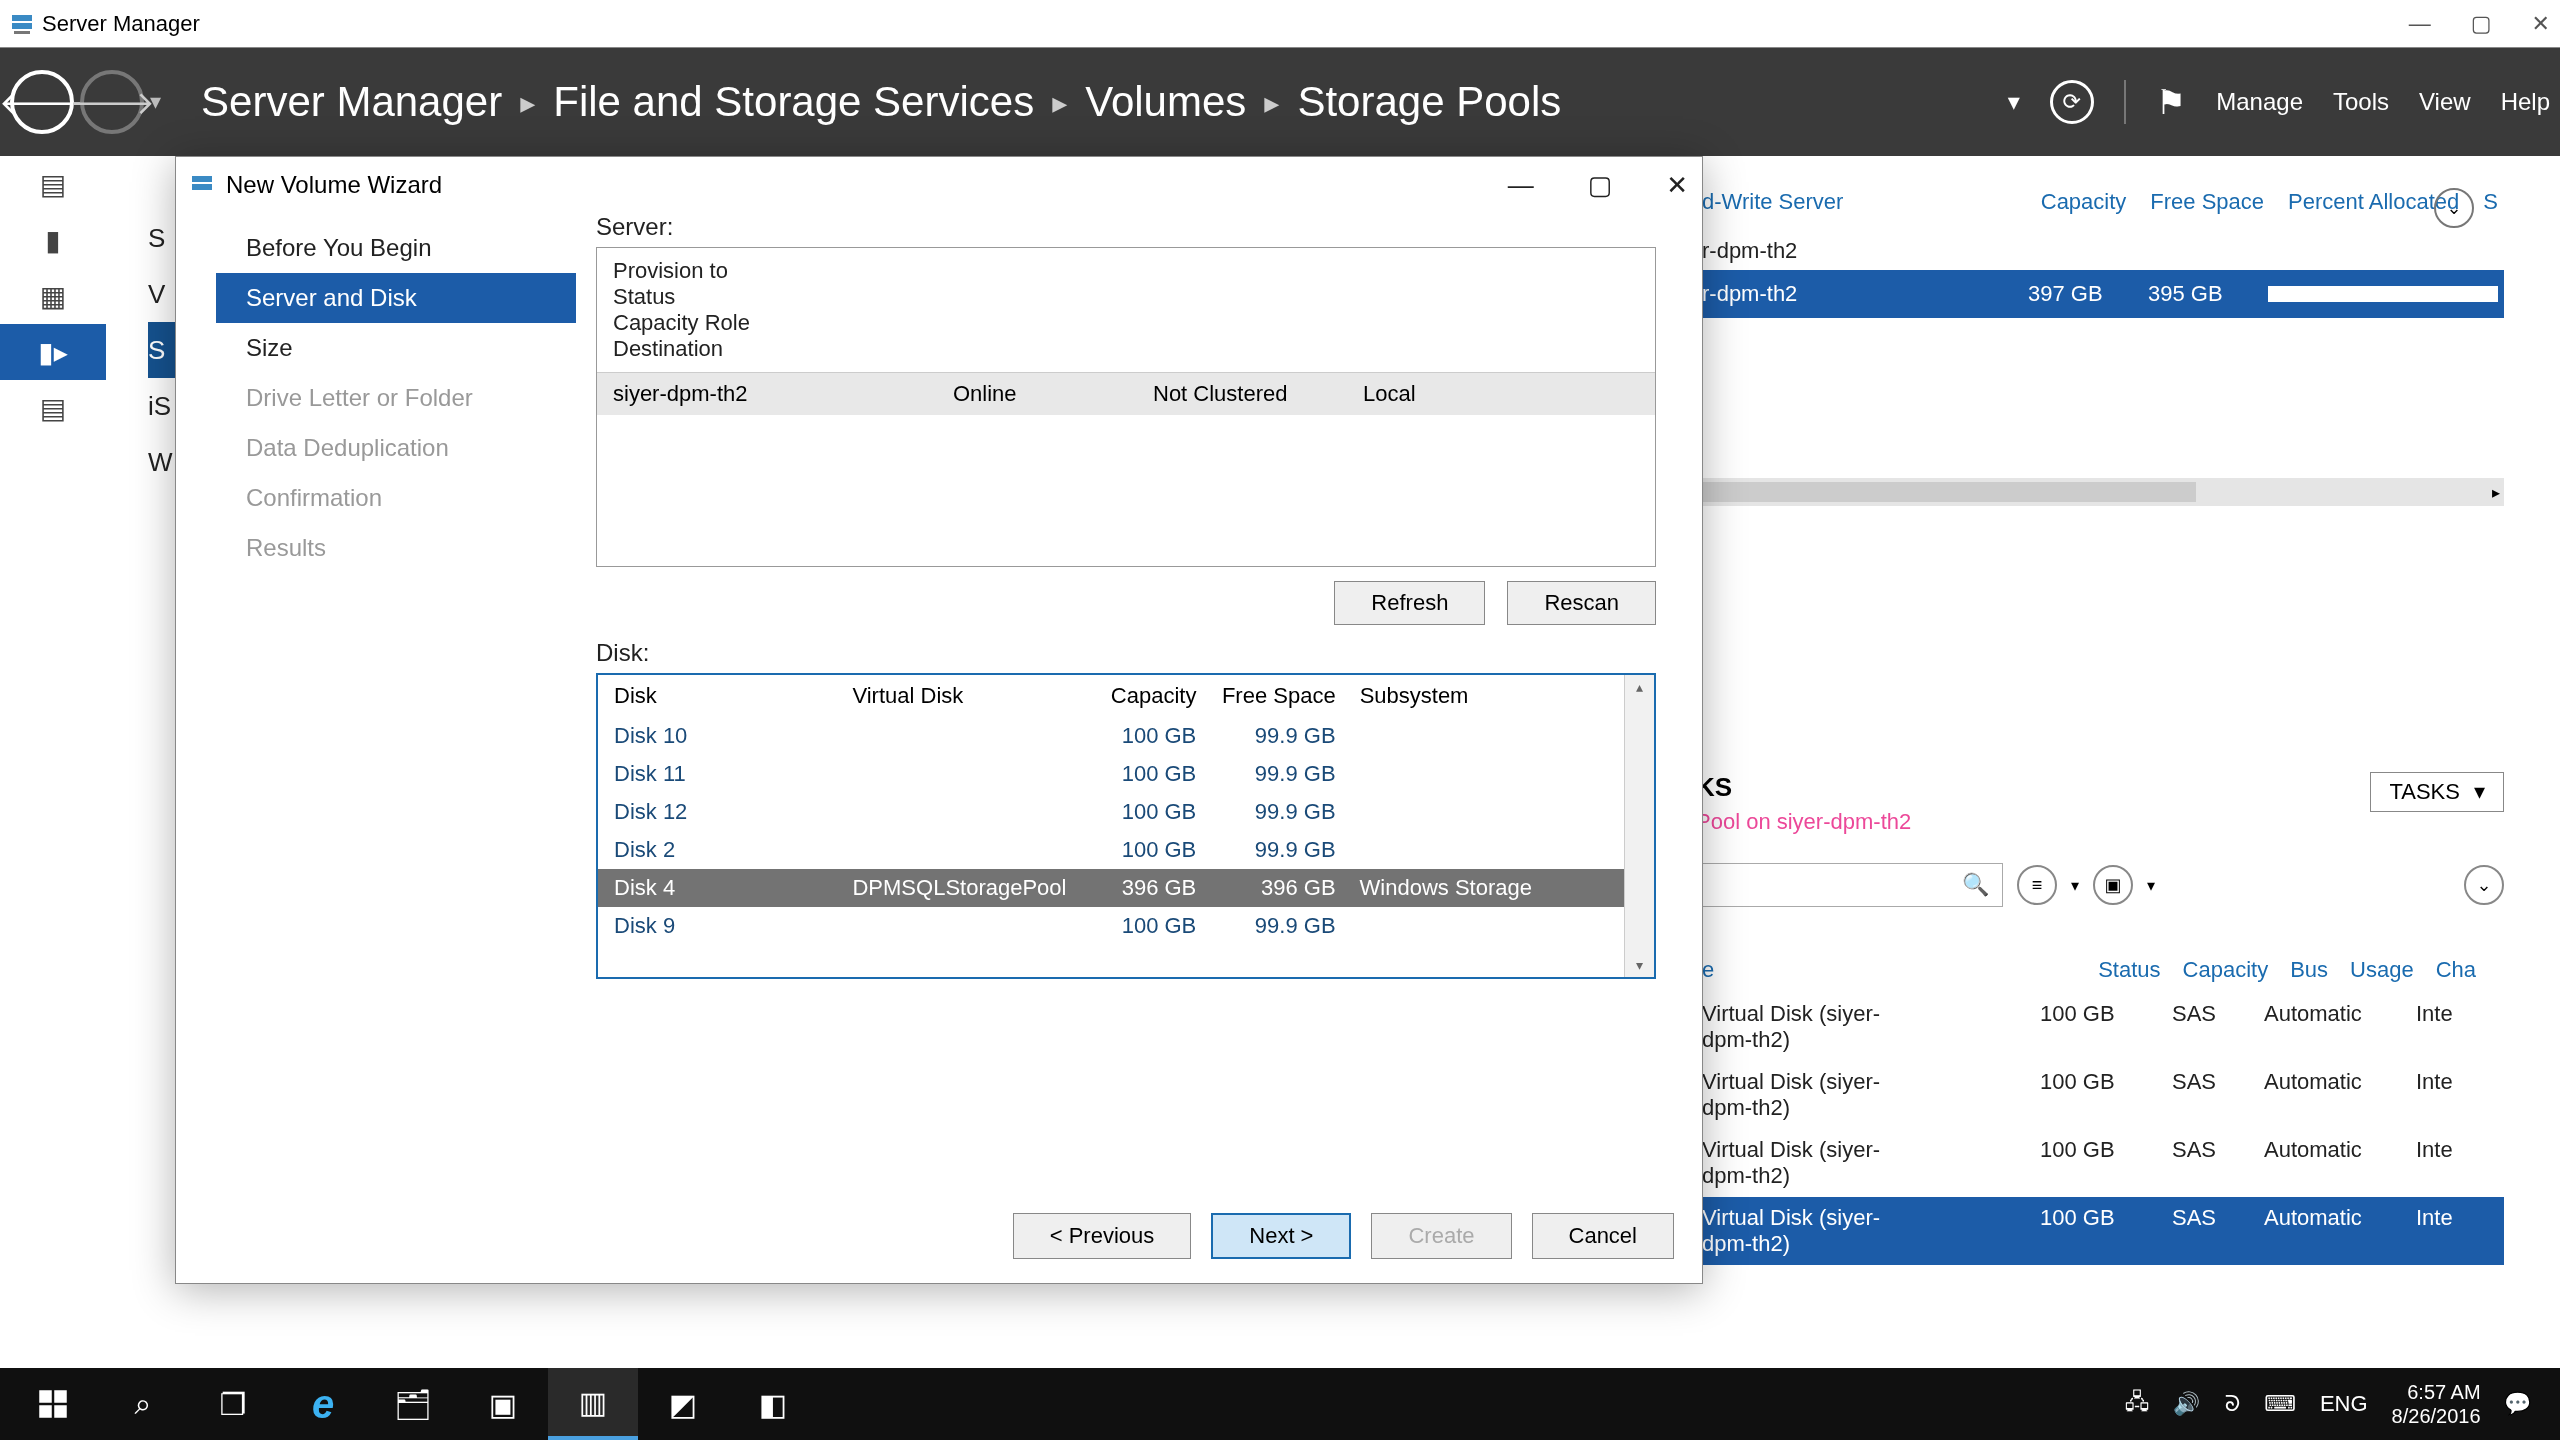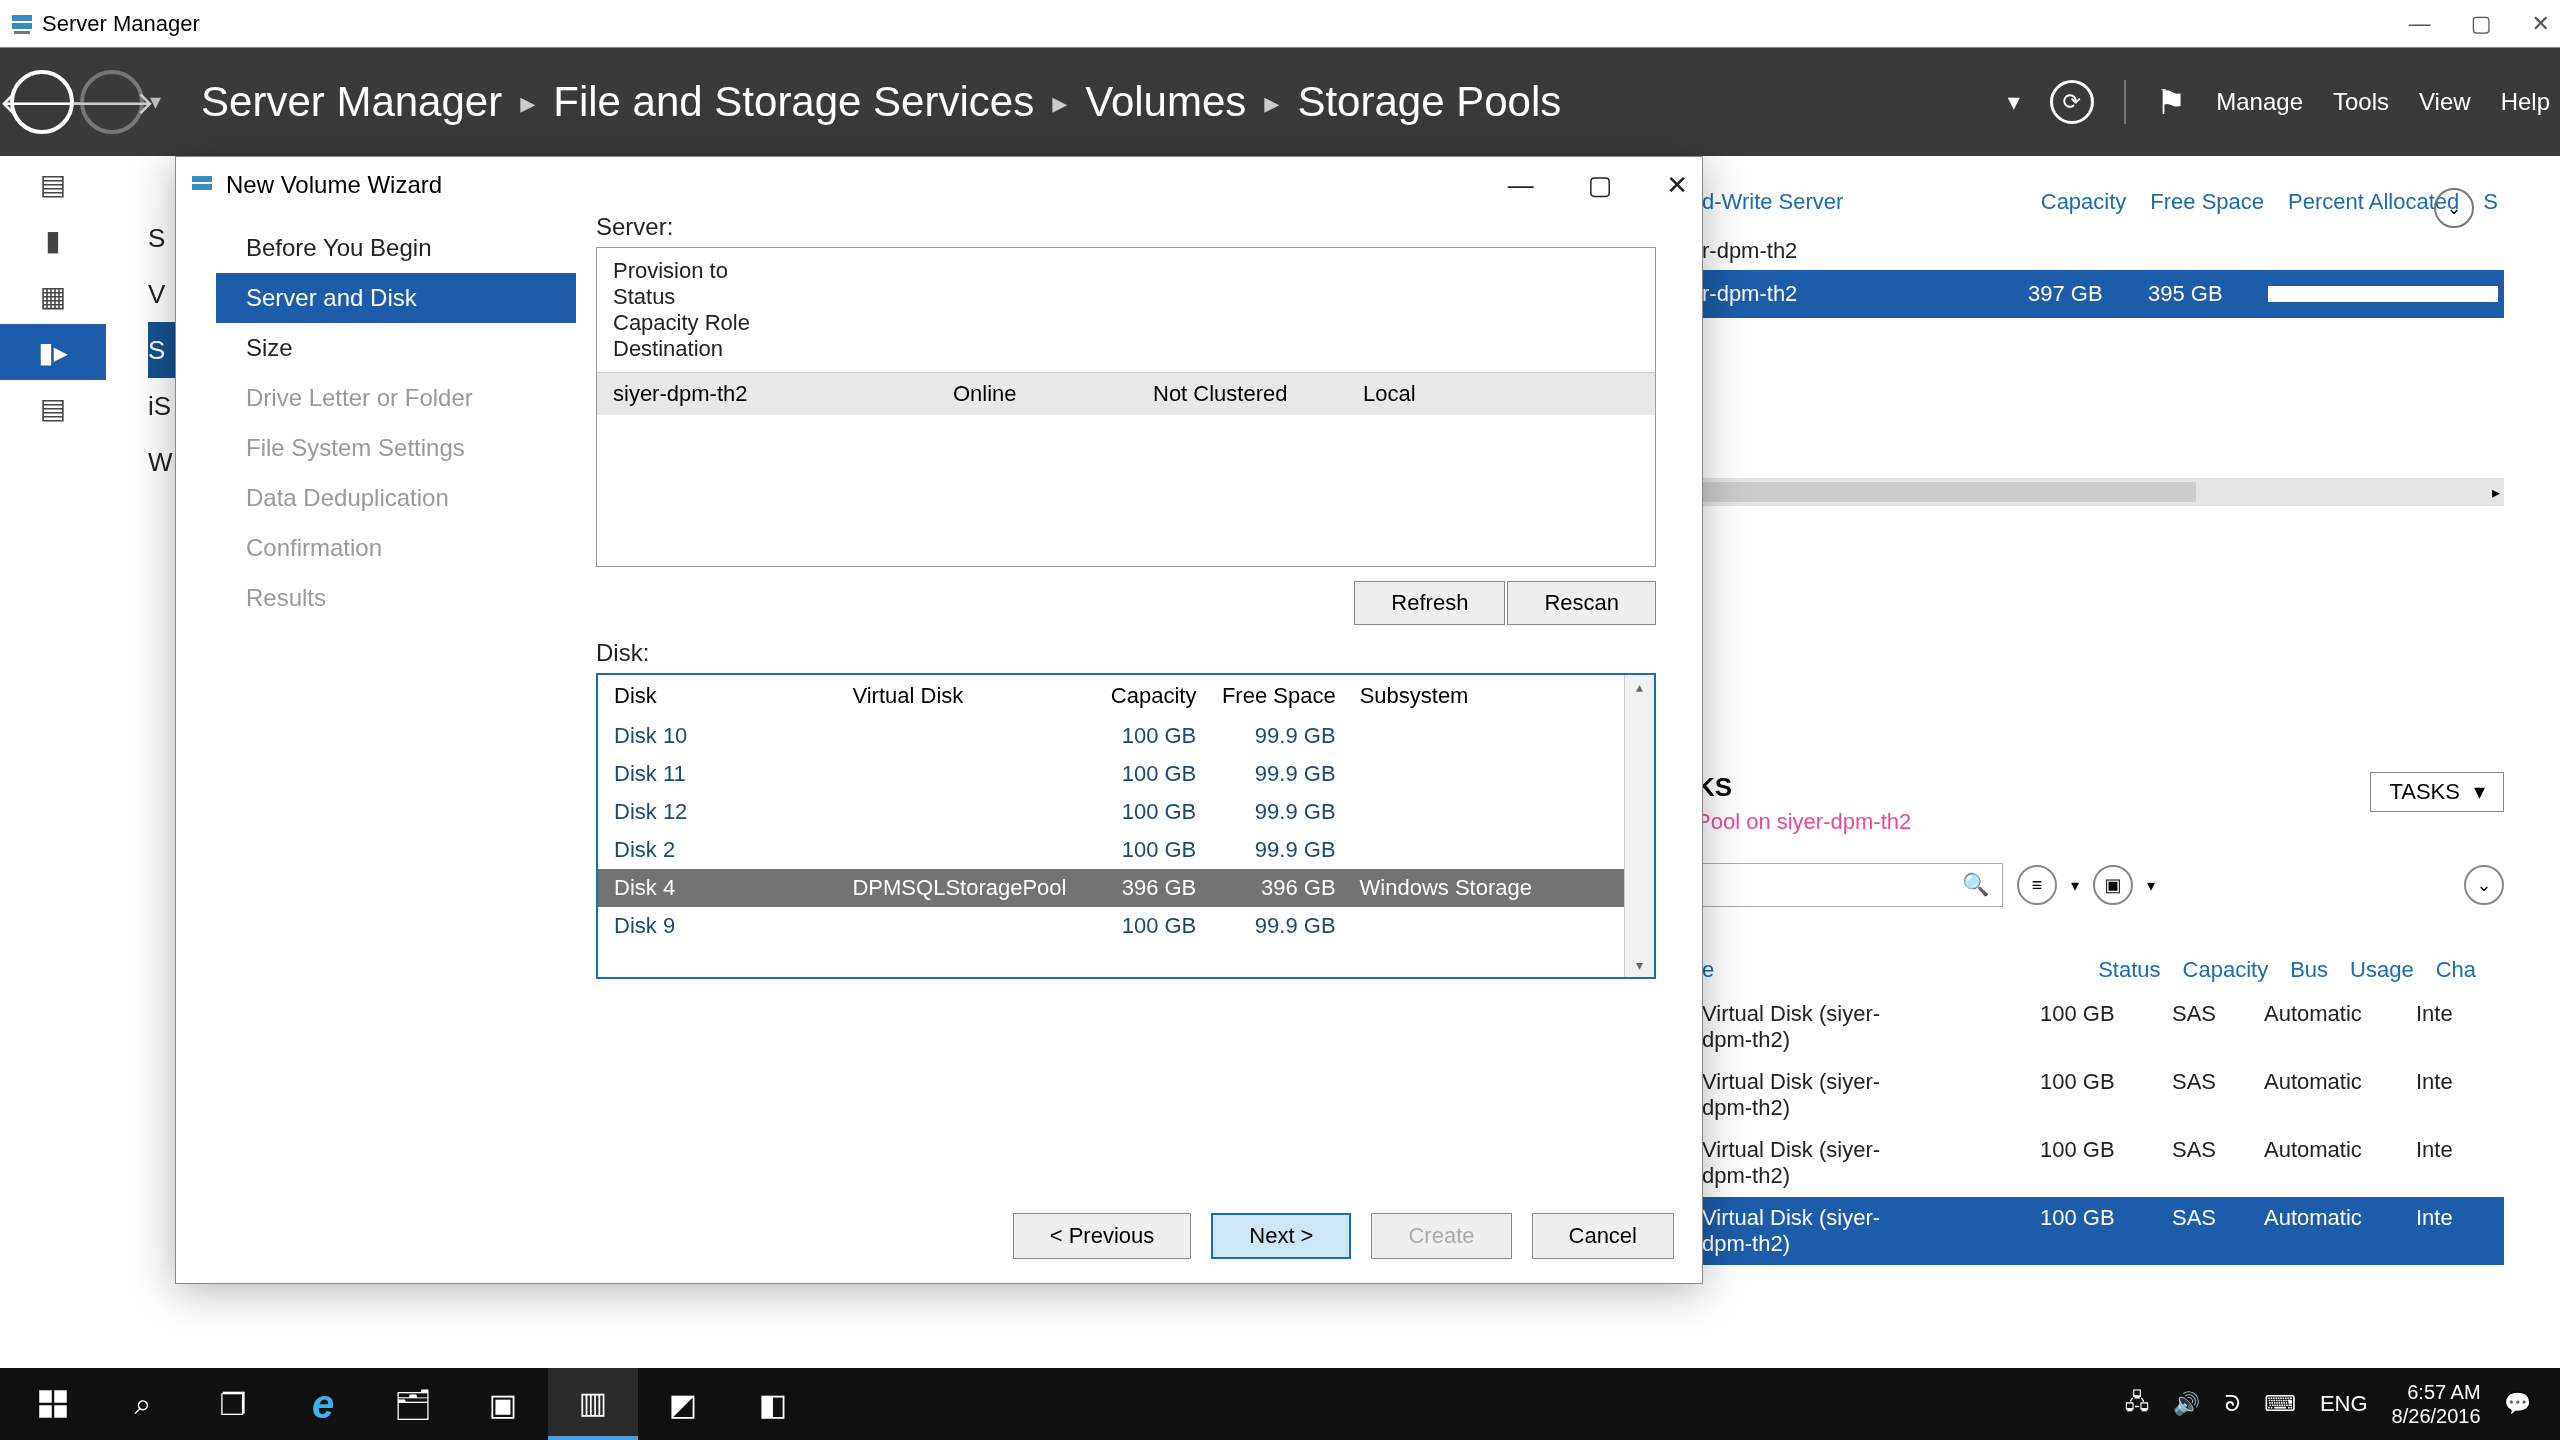--- a/index.html
+++ b/index.html
@@ -72,21 +72,21 @@
   .wiz-label { font-size:24px; color:#222; margin-bottom:6px; }
   .srv-table { border:1px solid #999; height: 320px; width:1060px; }
   .srv-table .thead { display:flex; font-size:22px; color:#222; padding:10px 16px; border-bottom:1px solid #ccc;flex-direction:column; }
   .srv-table .thead span:nth-child(1){ width:340px; }
   .srv-table .thead span:nth-child(2){ width:200px; }
   .srv-table .thead span:nth-child(3){ width:210px; }
   .srv-table .trow { display:flex; font-size:22px; padding:8px 16px; background:#e8e8e8; }
   .srv-table .trow span:nth-child(1){ width:340px; }
   .srv-table .trow span:nth-child(2){ width:200px; }
   .srv-table .trow span:nth-child(3){ width:210px; }
-  .btn-row { display:flex; justify-content:flex-end; gap:2px; margin:14px 0; width:1060px; }
+  .btn-row { display:flex; justify-content:flex-end; gap:22px; margin:14px 0; width:1060px; }
   .btn { border:1px solid #888; background:#efefef; font-size:22px; padding: 8px 36px; cursor:pointer; }
   .btn.primary { background:#cfe6f7; border:2px solid #1a6baf; }
   .btn.disabled { color:#aaa; }
   .disk-table { border:2px solid #1a6baf; width:1060px; height: 306px; display:flex; }
   .disk-table .inner { flex:1; overflow:hidden; }
   .disk-table .thead { display:flex; font-size:22px; padding:8px 16px; }
   .disk-table .thead span { border-right:0; }
   .disk-table .trow { display:flex; font-size:22px; padding:6px 16px; color:#1a4a78; }
   .disk-table .trow.sel { background:#737373; color:#fff; }
   .disk-col1 { width:240px; }
@@ -265,21 +265,20 @@
       <span>▢</span>
       <span>✕</span>
     </div>
   </div>
   <div class="wiz-body">
     <div class="wiz-steps" id="wizsteps">
         <div class="step done">Before You Begin</div>
         <div class="step active">Server and Disk</div>
         <div class="step done">Size</div>
         <div class="step">Drive Letter or Folder</div>
-        <div class="step">File System Settings</div>
         <div class="step">Data Deduplication</div>
         <div class="step">Confirmation</div>
         <div class="step">Results</div>
       </div>
     <div class="wiz-main">
       <div class="wiz-label">Server:</div>
       <div class="srv-table">
         <div class="thead">
           <span>Provision to</span>
           <span>Status</span>

